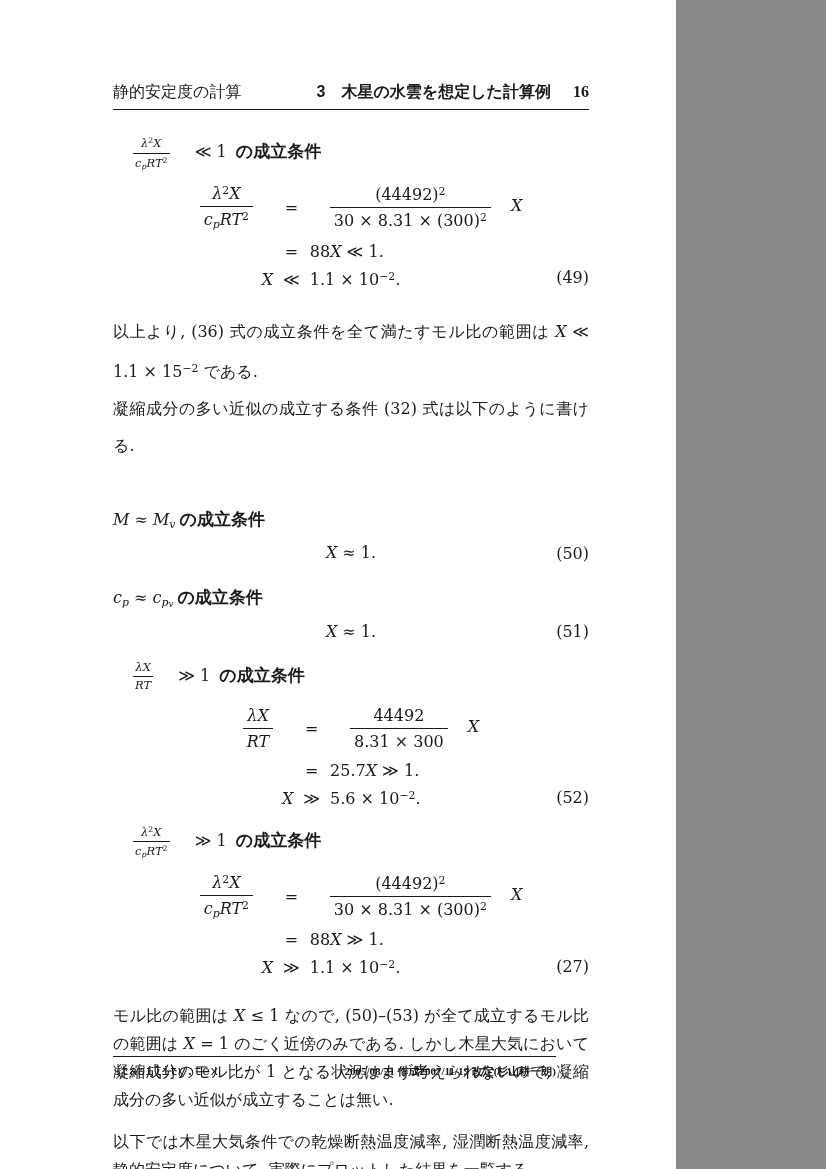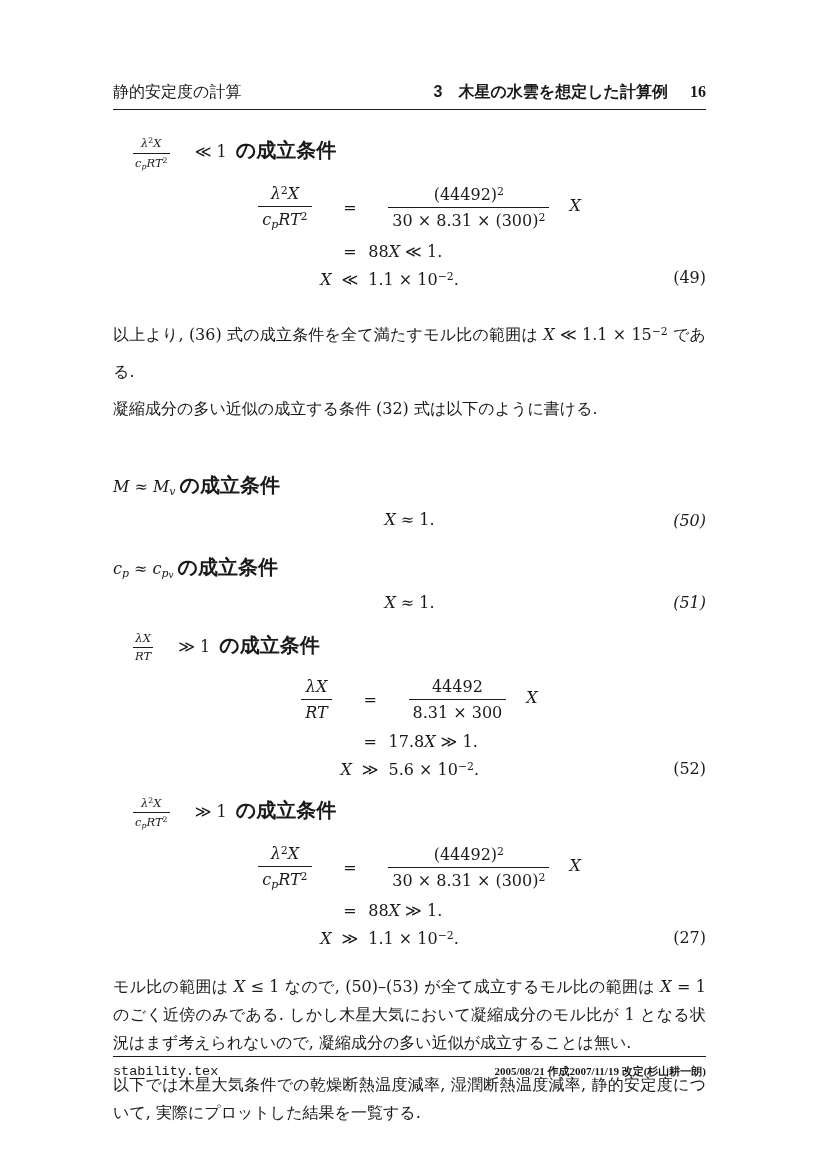--- a/index.html
+++ b/index.html
@@ -1,21 +1,21 @@
 <!DOCTYPE html>
 <html><head>
 <meta charset="utf-8">
 <style>
   html,body{margin:0;padding:0;background:#888;}
   .page{
     position:relative;
-    width:826px;height:1169px;
+    width:676px;height:1169px;
     background:#ffffff;
     box-sizing:border-box;
-    padding:82px 120px 0 113px;
+    padding:82px 87px 0 113px;
     color:#1a1a1a;
     font-family:"Liberation Serif",serif;
     font-size:16px;
     overflow:hidden;
   }
   
   .header{
     display:flex;justify-content:space-between;align-items:baseline;
     border-bottom:1.4px solid #1a1a1a;
     padding-bottom:6px;
@@ -31,36 +31,36 @@
   .sub2{font-size:55%;vertical-align:-0.45em;}
   .frac{display:inline-block;vertical-align:middle;text-align:center;margin:0 20px;}
   .frac .num{display:block;border-bottom:1px solid #1a1a1a;padding:1px 4px 3px;}
   .frac .den{display:block;padding:3px 4px 1px;}
   .frac.small{font-size:11.5px;}
   .frac.small .num{padding:0 2px 2px;}
   .frac.small .den{padding:2px 2px 0;}
   
   .heading{margin-top:26px;line-height:1.2;}
   .hmath{font-size:16px;}
-  .hlabel{font-family:"Liberation Sans",sans-serif;font-weight:bold;font-size:20px;margin-left:4px;}
+  .hlabel{font-family:"Liberation Sans",sans-serif;font-weight:bold;font-size:17px;margin-left:4px;}
   
   .eqblock{position:relative;text-align:center;margin-top:12px;}
   .eqgrid{
     display:inline-grid;
     grid-template-columns:auto auto auto;
     column-gap:0;row-gap:9px;
     align-items:center;
     font-size:16px;
   }
   .eqgrid .lhs{justify-self:end;text-align:right;}
   .eqgrid .rel{justify-self:center;padding:0 10px;}
   .eqgrid .rhs{justify-self:start;text-align:left;}
   .eqnum{position:absolute;right:0;bottom:2px;font-family:"DejaVu Serif",serif;}
   .eqblock.simple{}
-  .eqblock.simple .eqnum{bottom:auto;top:50%;transform:translateY(-50%);font-style:italic;}
+  .eqblock.simple .eqnum{bottom:auto;top:50%;transform:translateY(-50%);}
   
   .para{text-align:justify;line-height:28px;}
   [data-name="paragraph-conclusion-36"]{margin-top:24px;line-height:37px;}
   [data-name="equation-block-49"]{margin-top:12px;}
   [data-name="heading-condition-50"]{margin-top:46px;}
   [data-name="heading-condition-51"]{margin-top:26px;}
   [data-name="heading-condition-52"]{margin-top:20px;}
   [data-name="heading-condition-53"]{margin-top:16px;}
   [data-name="paragraph-molar-range"]{margin-top:24px;}
   [data-name="paragraph-plot-intro"]{margin-top:14px;}
@@ -132,21 +132,21 @@
     <span class="frac small" data-name="fraction"><span class="num"><span class="mi">λ</span><span class="mi">X</span></span><span class="den"><span class="mi">RT</span></span></span><span class="hmath" data-name="heading-math"><span class="mu"> ≫ 1 </span></span><span class="hlabel" data-name="heading-label">の成立条件</span>
   </div>
 
   <div class="eqblock" data-name="equation-block-52">
     <span class="eqgrid" data-name="equation-grid">
       <span class="lhs"><span class="frac" data-name="fraction"><span class="num"><span class="mi">λ</span><span class="mi">X</span></span><span class="den"><span class="mi">RT</span></span></span></span>
       <span class="rel mu" data-name="relation-symbol">=</span>
       <span class="rhs"><span class="frac" data-name="fraction"><span class="num"><span class="mu">44492</span></span><span class="den"><span class="mu">8.31 × 300</span></span></span><span><span class="mi">X</span></span></span>
       <span class="lhs"></span>
       <span class="rel mu" data-name="relation-symbol">=</span>
-      <span class="rhs"><span class="mu">17.8</span><span class="mi">X</span><span class="mu"> ≫ 1.</span></span>
+      <span class="rhs"><span class="mu">25.7</span><span class="mi">X</span><span class="mu"> ≫ 1.</span></span>
       <span class="lhs"><span class="mi">X</span></span>
       <span class="rel mu" data-name="relation-symbol">≫</span>
       <span class="rhs"><span class="mu">5.6 × 10</span><span class="mu sup">−2</span><span class="mu">.</span></span>
     </span>
     <span class="eqnum" data-name="equation-number-52">(52)</span>
   </div>
 
   <div class="heading" data-name="heading-condition-53">
     <span class="frac small" data-name="fraction"><span class="num"><span class="mi">λ</span><span class="mu sup">2</span><span class="mi">X</span></span><span class="den"><span class="mi">c</span><span class="mi sub">p</span><span class="mi">RT</span><span class="mu sup">2</span></span></span><span class="hmath" data-name="heading-math"><span class="mu"> ≫ 1 </span></span><span class="hlabel" data-name="heading-label">の成立条件</span>
   </div>

